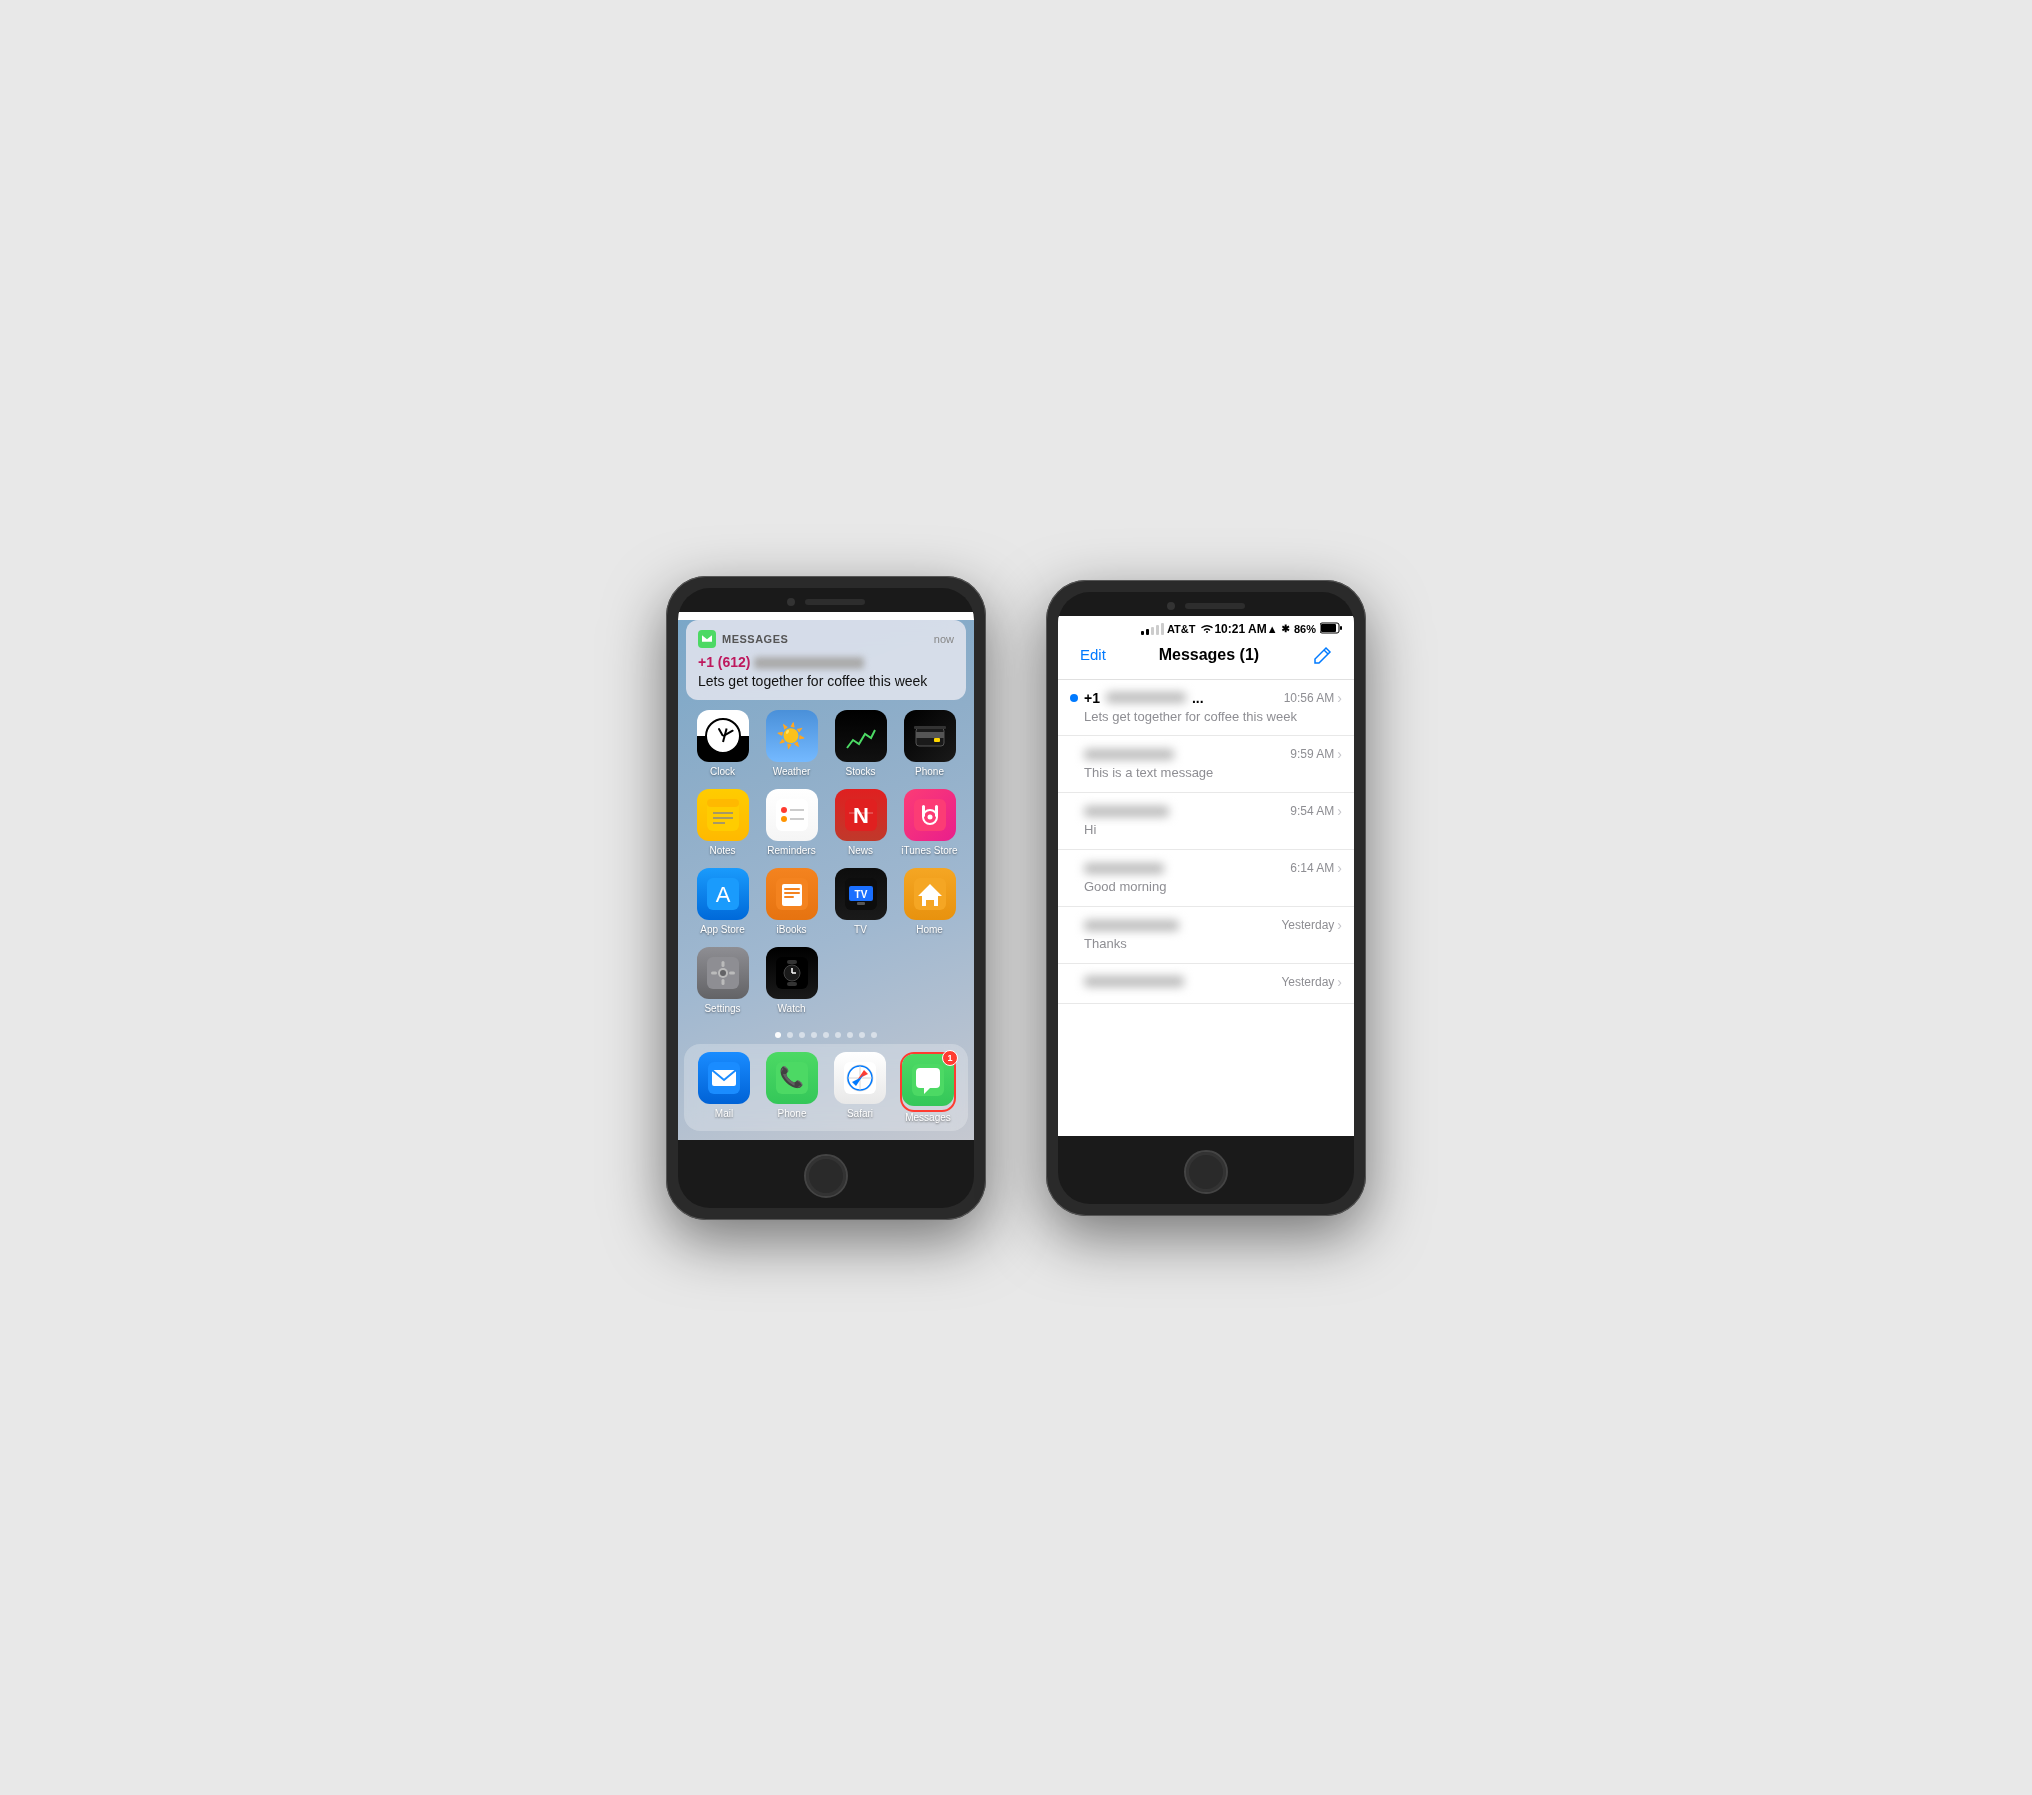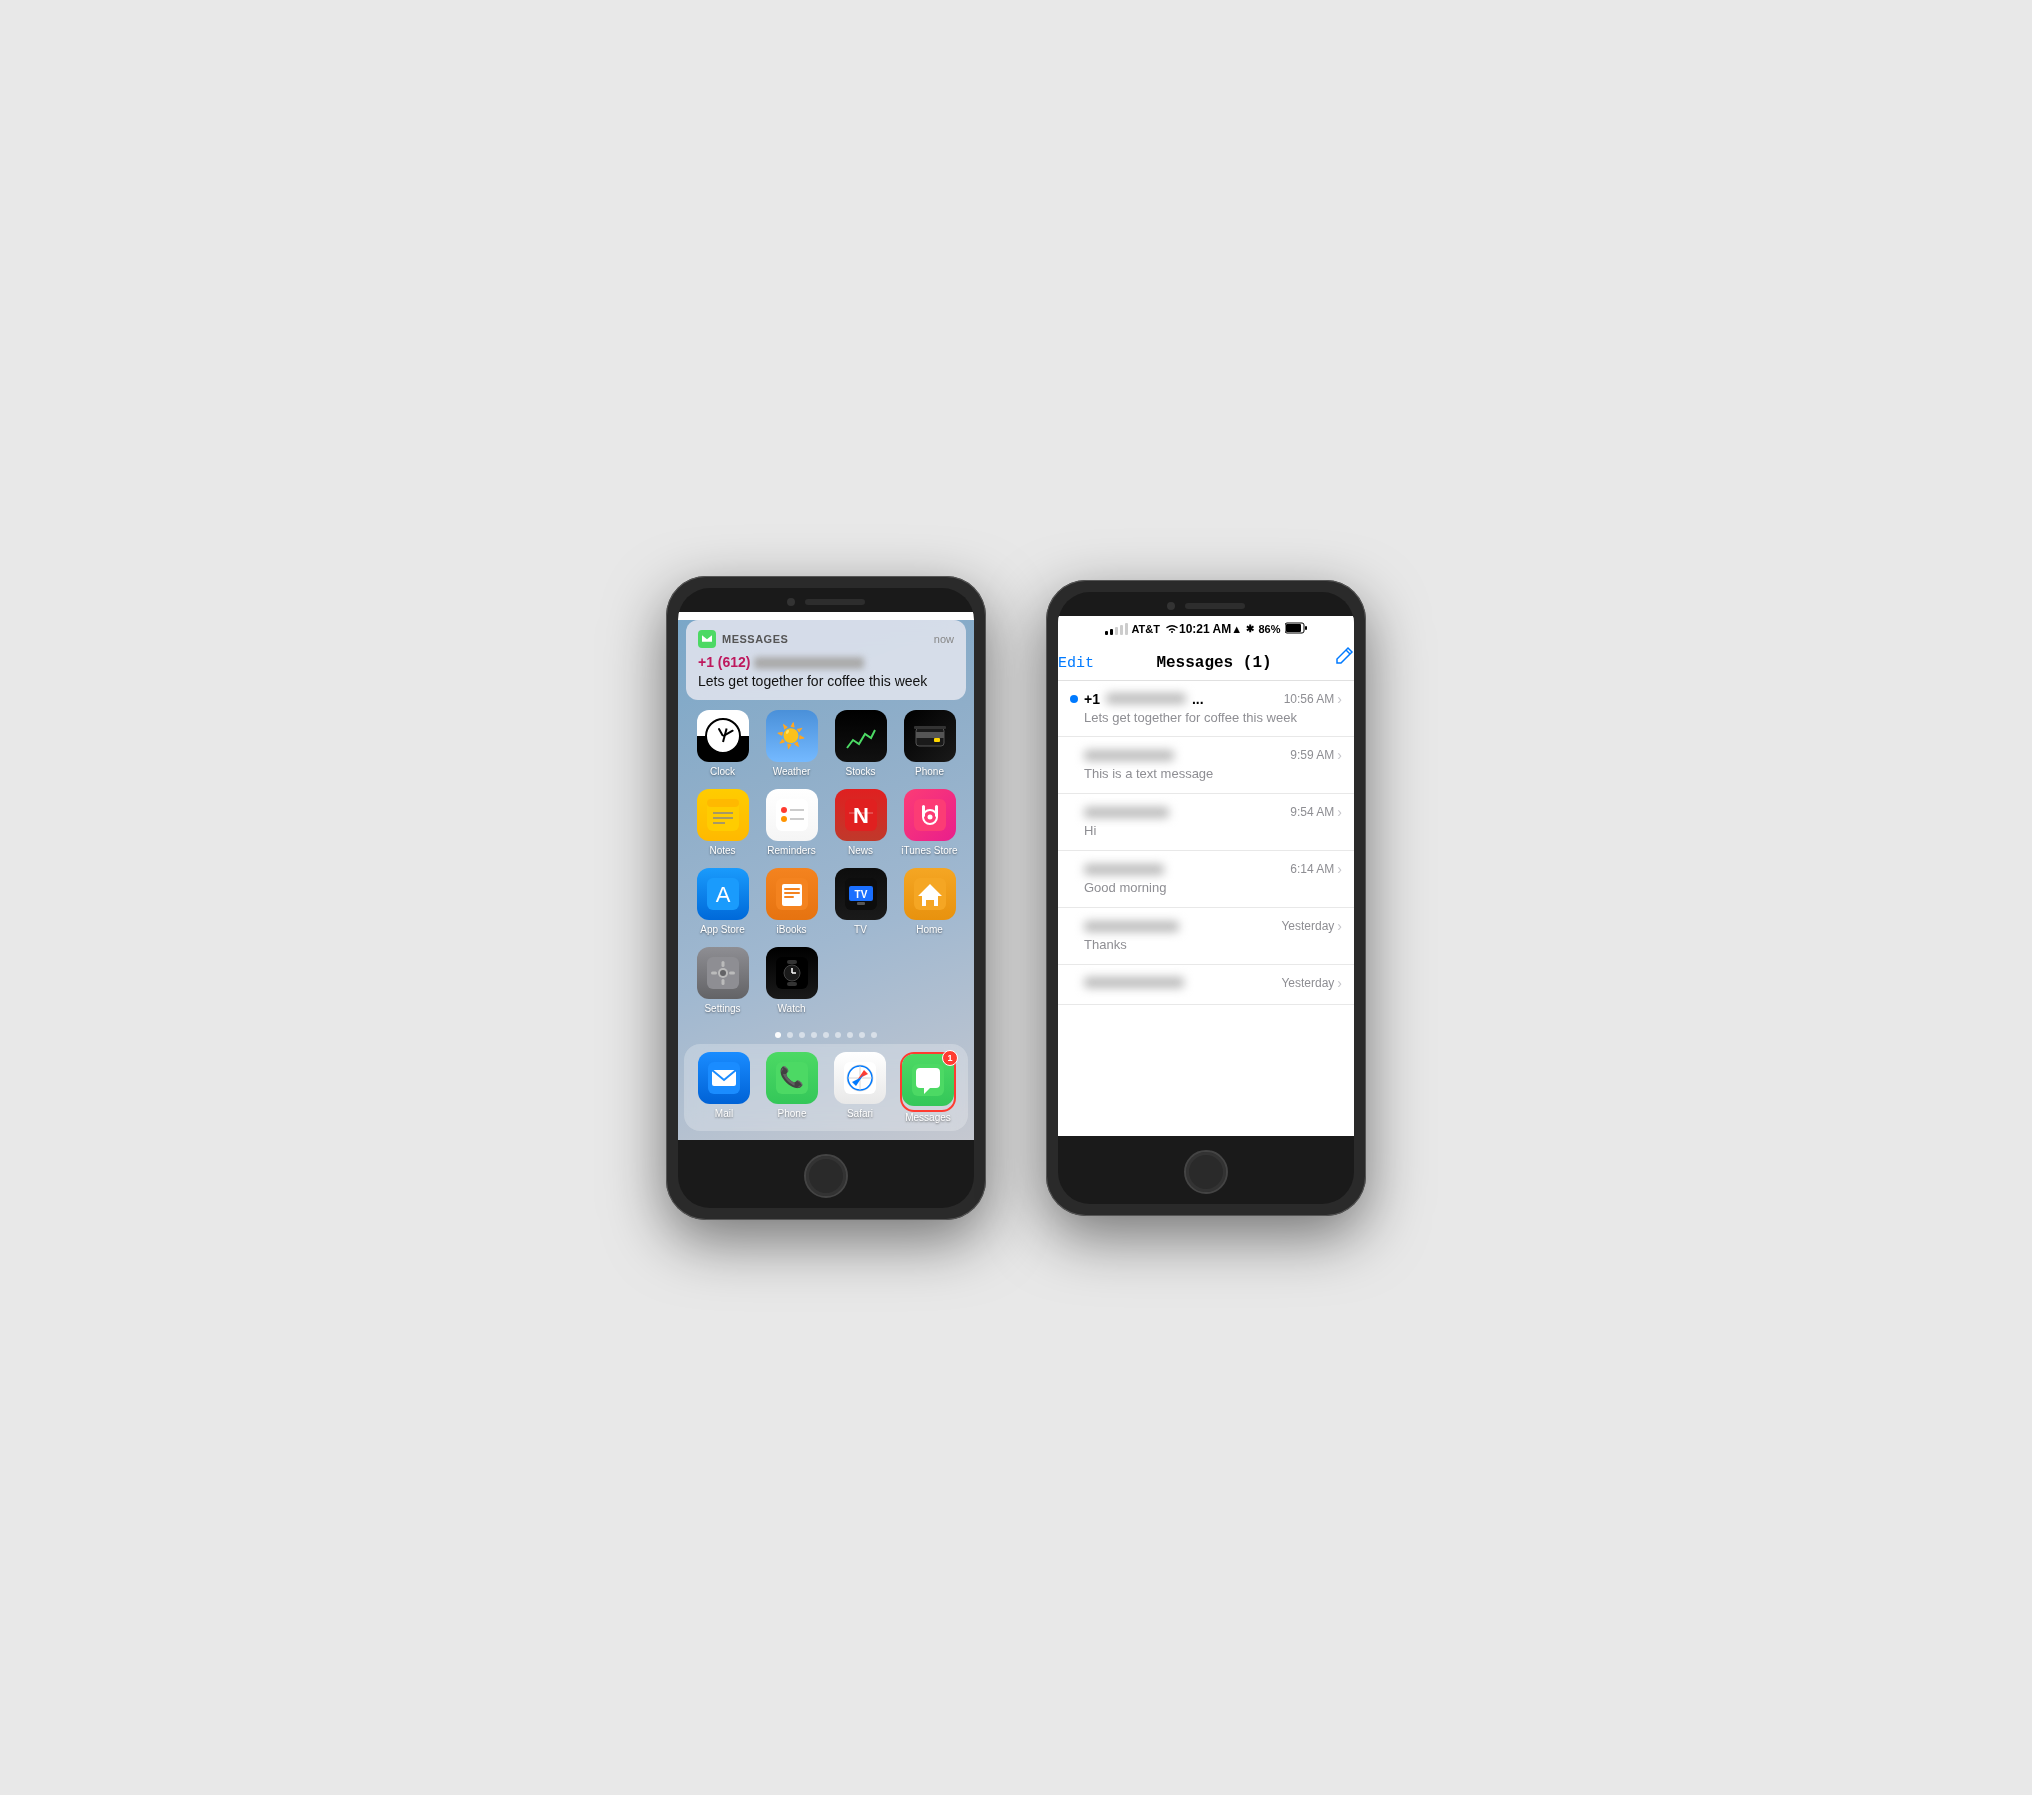--- a/index.html
+++ b/index.html
@@ -240,46 +240,45 @@
 
     
     .messages-screen {
       min-height: 520px;
       background: #fff;
     }
     .status-bar {
       background: #fff;
       display: flex;
       align-items: center;
-      justify-content: center;
+      justify-content: flex-end;
       padding: 6px 12px 4px;
       font-size: 11px;
       font-weight: 600;
     }
     .status-left { display: flex; align-items: center; gap: 3px; }
     .status-signal { display: flex; gap: 2px; align-items: flex-end; }
     .signal-bar {
       background: #000;
       width: 3px;
       border-radius: 1px;
     }
     .signal-bar.filled { background: #000; }
     .signal-bar.empty { background: #ccc; }
     .status-carrier { font-size: 11px; font-weight: 600; }
     .status-wifi { margin-left: 2px; }
     .status-center { font-size: 12px; font-weight: 700; }
     .status-right { display: flex; align-items: center; gap: 4px; font-size: 11px; }
 
     .nav-bar {
       display: flex;
-      align-items: flex-end;
+      align-items: flex-start;
       justify-content: space-between;
-      padding: 6px 0 8px;
+      padding: 6px 22px 8px;
       border-bottom: 1px solid #e0e0e0;
-      font-family: Liberation Mono, monospace;
     }
     .nav-edit {
       color: #007aff;
       font-size: 15px;
       font-weight: 400;
     }
     .nav-title {
       font-size: 16px;
       font-weight: 700;
       color: #000;

